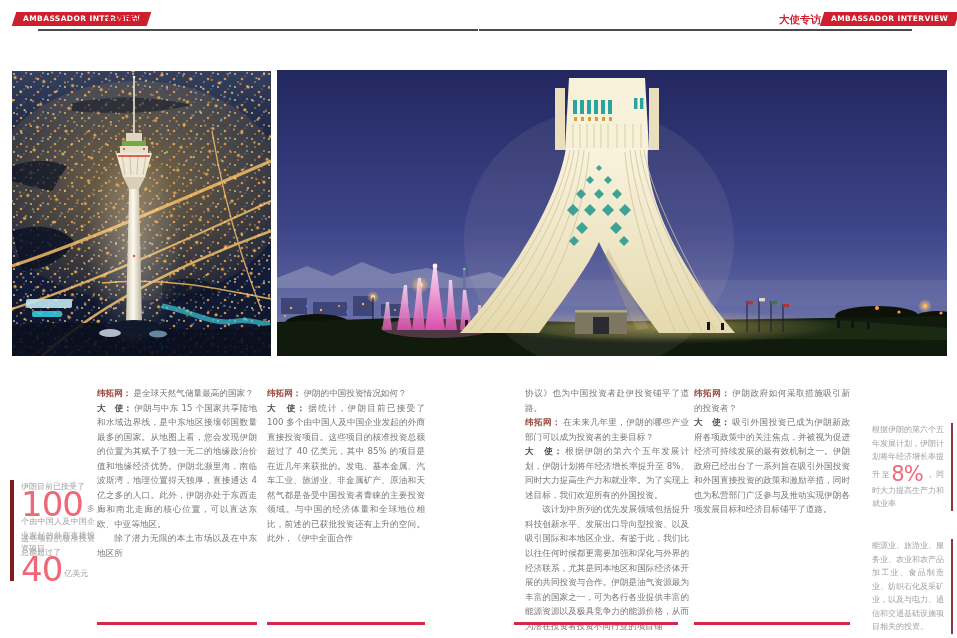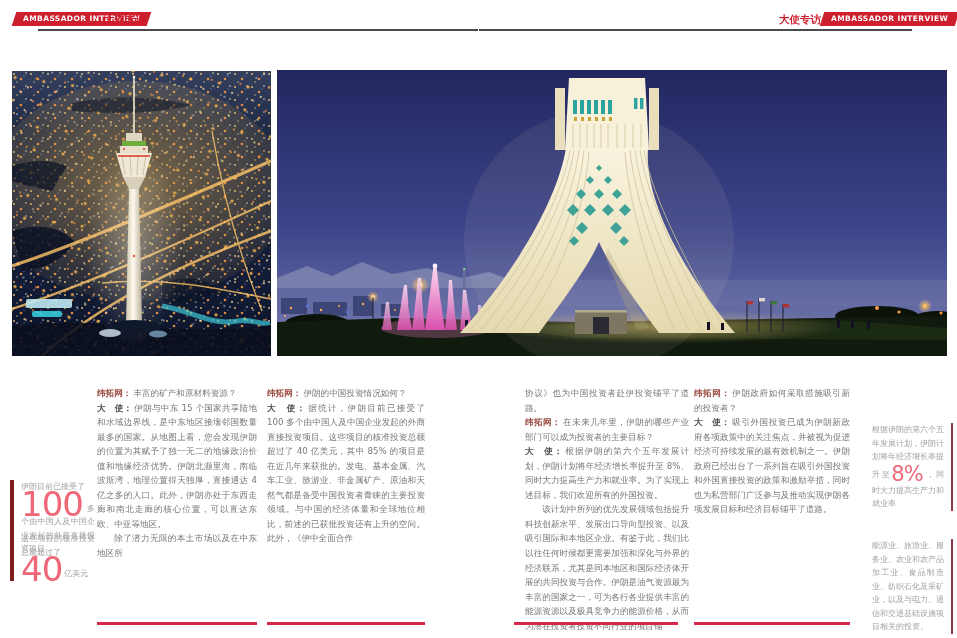--- a/index.html
+++ b/index.html
@@ -308,21 +308,21 @@
 <div class="sstat sl" style="top:480px;">
   <div>伊朗目前已接受了</div>
   <div><span class="num">100</span><span>多个由中国人及中国企业发起的外商直接投资项目</span></div>
 </div>
 <div class="sstat sl" style="top:532px;">
   <div>这些项目的核准投资总额超过了</div>
   <div><span class="num">40</span><span>亿美元</span></div>
 </div>
 
 <section class="col" style="left:97px;width:160px;">
-  <p><span class="ql">纬拓网：</span><span>丰富的矿产和原材料资源？</span></p>
+  <p><span class="ql">纬拓网：</span><span>是全球天然气储量最高的国家？</span></p>
   <p><span class="al">大　使：</span><span>伊朗与中东 15 个国家共享陆地和水域边界线，是中东地区接壤邻国数量最多的国家。从地图上看，您会发现伊朗的位置为其赋予了独一无二的地缘政治价值和地缘经济优势。伊朗北濒里海，南临波斯湾，地理位置得天独厚，直接通达 4 亿之多的人口。此外，伊朗亦处于东西走廊和南北走廊的核心位置，可以直达东欧、中亚等地区。</span></p>
   <p class="ind">除了潜力无限的本土市场以及在中东地区所</p>
 </section>
 
 <section class="col" style="left:267px;width:158px;">
   <p class="gap"><span class="ql">纬拓网：</span><span>伊朗的中国投资情况如何？</span></p>
   <p><span class="al">大　使：</span><span>据统计，伊朗目前已接受了 100 多个由中国人及中国企业发起的外商直接投资项目。这些项目的核准投资总额超过了 40 亿美元，其中 85% 的项目是在近几年来获批的。发电、基本金属、汽车工业、旅游业、非金属矿产、原油和天然气都是备受中国投资者青睐的主要投资领域。与中国的经济体量和全球地位相比，前述的已获批投资还有上升的空间。此外，《伊中全面合作</span></p>
 </section>
 
 <section class="col" style="left:512px;width:164px;margin-left:13px;">

